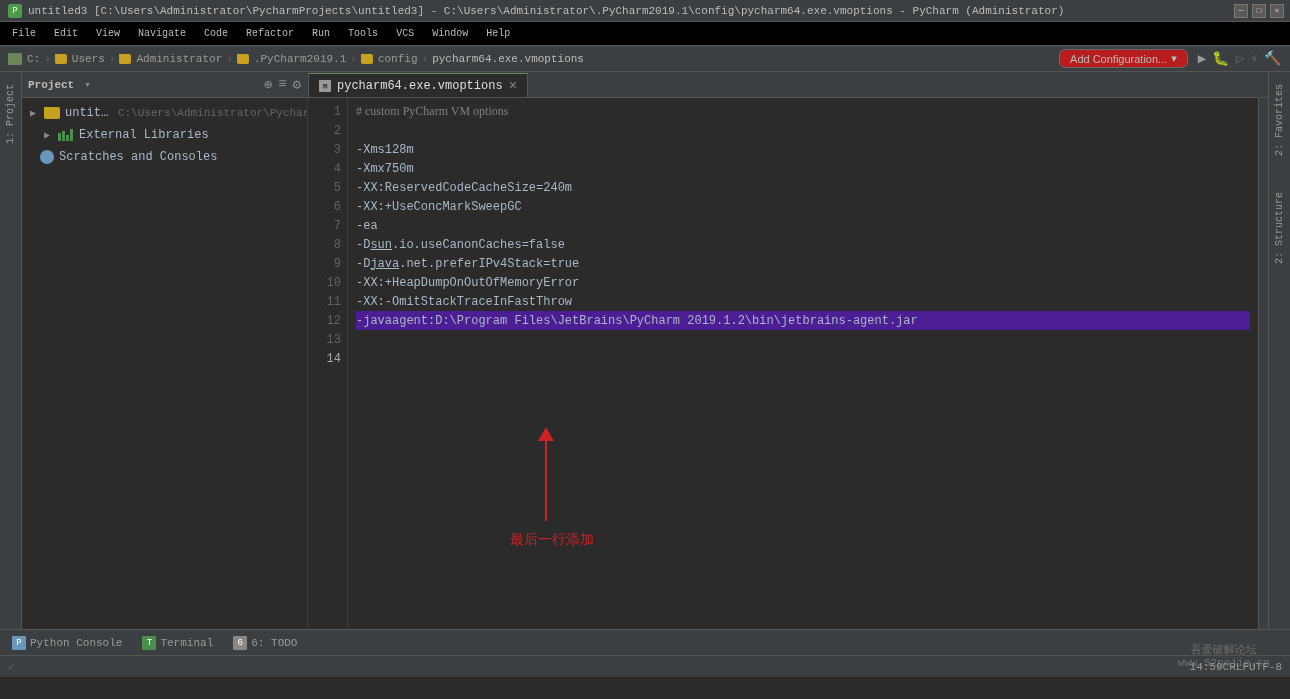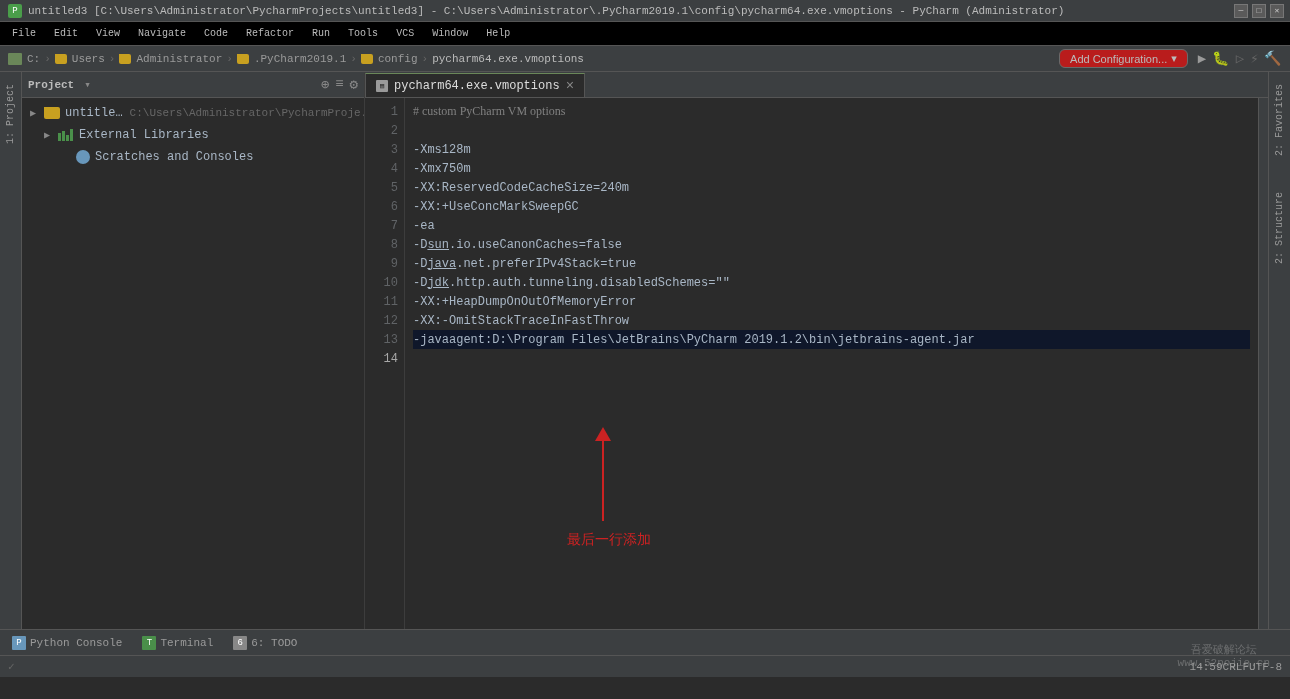--- a/index.html
+++ b/index.html
@@ -164,21 +164,21 @@
       transform: rotate(180deg);
       font-size: 10px;
       color: #9a9a9a;
       padding: 8px 3px;
       cursor: pointer;
       white-space: nowrap;
     }
 
     
     #project-panel {
-      width: 343px;
+      width: 286px;
       background: #2b2b2b;
       border-right: 1px solid #3d3d3d;
       display: flex;
       flex-direction: column;
     }
     #project-panel-header {
       height: 26px;
       background: #3c3f41;
       display: flex;
       align-items: center;
@@ -537,21 +537,21 @@
         <span class="tree-arrow">▶</span>
         <div class="tree-libs-icon">
           <div class="libs-bar" style="height:8px;"></div>
           <div class="libs-bar" style="height:10px;"></div>
           <div class="libs-bar" style="height:6px;"></div>
           <div class="libs-bar" style="height:12px;"></div>
         </div>
         <span class="tree-item-text">External Libraries</span>
       </div>
 
-      <div class="tree-item" style="padding-left: 40px;">
+      <div class="tree-item" style="padding-left: 4px;">
         <span class="tree-arrow" style="color:transparent;">▶</span>
         <span class="tree-scratch-icon"></span>
         <span class="tree-item-text">Scratches and Consoles</span>
       </div>
     </div>
   </div>
 
   <div id="right-panel">
 
     <div id="editor-tabs">
@@ -601,29 +601,26 @@
         <div class="code-line">
           <span class="code-normal">-ea</span>
         </div>
         <div class="code-line">
           <span class="code-normal">-D<span class="code-underline">sun</span>.io.useCanonCaches=false</span>
         </div>
         <div class="code-line">
           <span class="code-normal">-D<span class="code-underline">java</span>.net.preferIPv4Stack=true</span>
         </div>
         <div class="code-line">
-          <span class="code-normal">-D<span class="code-underline">jdk</span>.http.auth.tunneling.disabledSchemes=""</span>
-        </div>
-        <div class="code-line">
           <span class="code-normal">-XX:+HeapDumpOnOutOfMemoryError</span>
         </div>
         <div class="code-line">
           <span class="code-normal">-XX:-OmitStackTraceInFastThrow</span>
         </div>
-        <div class="code-line" style="background:#0f172a;">
+        <div class="code-line" style="background:#4c1d95;">
           <span class="code-normal">-javaagent:D:\Program Files\JetBrains\PyCharm 2019.1.2\bin\jetbrains-agent.jar</span>
         </div>
 
         <div id="annotation">
           <div class="arrow-head"></div>
           <div class="arrow-line"></div>
           <div class="annotation-text">最后一行添加</div>
         </div>
       </div>
 

